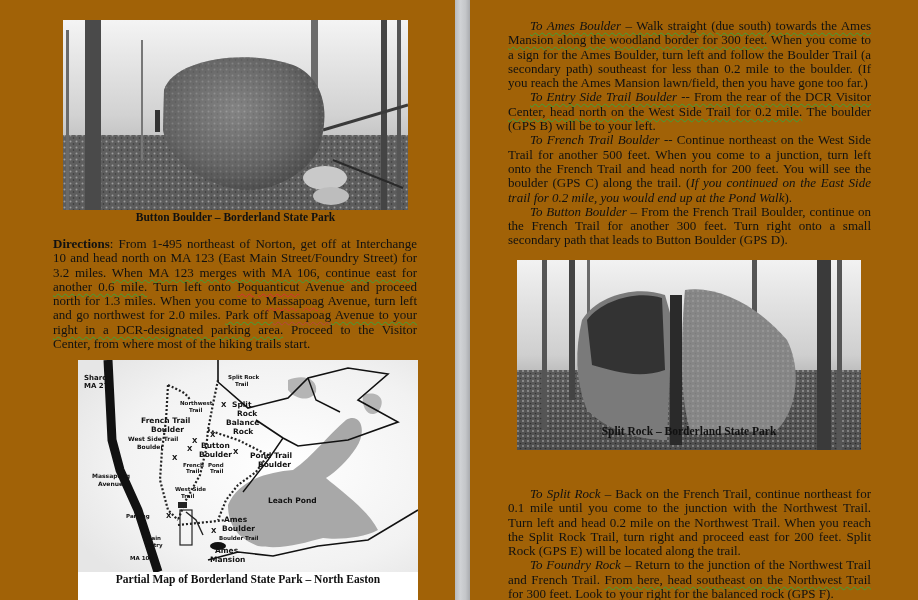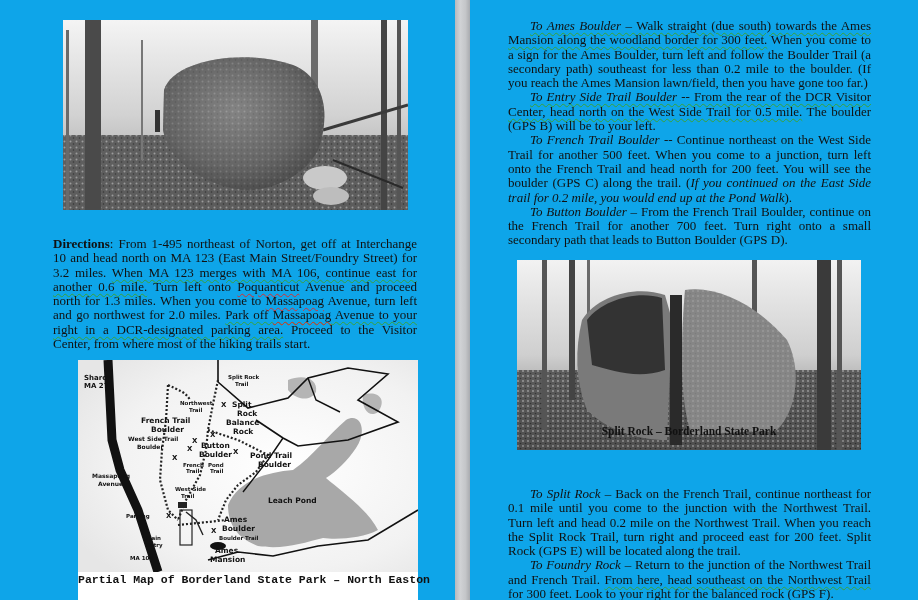--- a/index.html
+++ b/index.html
@@ -2,21 +2,21 @@
 <html><head>
 <meta charset="utf-8">
 <style>
   html, body { margin: 0; padding: 0; }
   body {
     width: 918px; height: 600px; overflow: hidden; position: relative;
     background: #ffffff;
     font-family: "Liberation Serif", "DejaVu Serif", serif;
     color: #111;
   }
-  .page { position: absolute; top: 0; height: 600px; background: #0ea5e9; overflow: hidden; }
+  .page { position: absolute; top: 0; height: 600px; background: #a16207; overflow: hidden; }
   #page-left { left: 0; width: 455px; }
   #page-right { left: 470px; width: 448px; }
   #divider {
     position: absolute; left: 455px; top: 0; width: 15px; height: 600px;
     background: linear-gradient(to right, #b7b9bd 0%, #d0d2d5 35%, #c4c6c9 70%, #a9abaf 100%);
   }
   .photo { position: absolute; overflow: hidden; background: #888; }
   .caption {
     position: absolute; font-weight: bold; font-size: 11.5px; text-align: center; white-space: nowrap;
   }
@@ -65,20 +65,21 @@
       <rect x="334" y="0" width="4" height="190" fill="#555"></rect>
       <path d="M260 110 L345 85" stroke="#3a3a3a" stroke-width="3"></path>
       <path d="M101 70 C110 40,180 28,230 45 C262 58,268 95,255 130 C240 160,200 172,180 170 C140 165,105 140,100 110 Z" fill="url(#rockA)"></path>
       <path d="M101 70 C110 40,180 28,230 45 C262 58,268 95,255 130 C240 160,200 172,180 170 C140 165,105 140,100 110 Z" fill="url(#grainA)" opacity="0.35"></path>
       <rect x="92" y="90" width="5" height="22" fill="#333"></rect>
       <ellipse cx="262" cy="158" rx="22" ry="12" fill="#c9c9c9"></ellipse>
       <ellipse cx="268" cy="176" rx="18" ry="9" fill="#bdbdbd"></ellipse>
       <path d="M270 140 L340 168" stroke="#2a2a2a" stroke-width="2"></path>
     </svg>
   </div>
+  <div class="caption" style="left:63px; top:211px; width:345px;">Button Boulder – Borderland  State Park</div>
 
   <div class="para" style="left:53px; top:237px; width:364px;">
     <p class="noindent"><b>Directions</b><span>: From 1-495 northeast of Norton, get off at Interchange 10 and head north on MA 123 (East Main Street/Foundry Street) for 3.2 miles. </span><span class="gram">When MA 123 merges with MA 106, continue east for another 0.6 mile.</span><span> Turn left onto </span><span class="spell">Poquanticut</span><span> Avenue and proceed north for 1.3 miles. When you come to </span><span class="spell">Massapoag</span><span> Avenue, turn left and go northwest for 2.0 miles. </span><span class="gram"><span>Park off </span><span class="spell">Massapoag</span><span> Avenue to your right in a DCR-designated parking area.</span></span><span> Proceed to the Visitor Center, from where most of the hiking trails start.</span></p>
   </div>
 
   <div class="map" style="left:78px; top:360px; width:340px; height:245px;">
     <svg width="340" height="212" viewBox="0 0 340 212">
       <defs>
         <radialGradient id="fadeBg" cx="0.6" cy="0.5" r="0.7">
           <stop offset="0" stop-color="#ffffff"></stop>
@@ -149,31 +150,31 @@
       <text class="maplbl" font-size="7.5" x="146" y="162">Ames</text>
       <text class="maplbl" font-size="7.5" x="144" y="171">Boulder</text>
       <text class="maplbl" font-size="5.5" x="141" y="180">Boulder Trail</text>
       <text class="maplbl" font-size="5.5" x="68" y="180">Main</text>
       <text class="maplbl" font-size="5.5" x="68" y="187">Entry</text>
       <text class="maplbl" font-size="7.5" x="137" y="193">Ames</text>
       <text class="maplbl" font-size="7.5" x="132" y="202">Mansion</text>
       <text class="maplbl" font-size="5.5" x="52" y="200">MA 106</text>
     </svg>
   </div>
-  <div class="caption" style="left:78px; top:573px; width:340px; font-size:11.5px;font-family:Liberation Mono, monospace;">Partial Map of Borderland State Park – North Easton</div>
+  <div class="caption" style="left:78px; top:573px; width:340px; font-size:11.5px;">Partial Map of Borderland State Park – North Easton</div>
 </div>
 
 <div id="divider"></div>
 
 <div class="page" id="page-right">
   <div class="para" style="left:38px; top:19px; width:363px;">
     <p><span class="gram"><em>To Ames Boulder</em><span> – Walk straight (due south) towards the Ames Mansion along the woodland border for 300 feet.</span></span><span> When you come to a sign for the Ames Boulder, turn left and follow the Boulder Trail (a secondary path) southeast for less than 0.2 mile to the boulder. (If you reach the Ames Mansion lawn/field, then you have gone too far.)</span></p>
-    <p><span class="gram"><em>To Entry Side Trail Boulder</em><span> -- From the rear of the DCR Visitor Center, head north on the West Side Trail for 0.5 mile.</span></span><span> The boulder (GPS B) will be to your left.</span></p>
+    <p><span class="gram"><em>To Entry Side Trail Boulder</em><span> -- From the rear of the DCR Visitor Center, head north on the West Side Trail for 0.2 mile.</span></span><span> The boulder (GPS B) will be to your left.</span></p>
     <p><em>To French Trail Boulder</em><span> -- Continue northeast on the West Side Trail for another 500 feet. When you come to a junction, turn left onto the French Trail and head north for 200 feet. You will see the boulder (GPS C) along the trail. (</span><em>If you continued on the East Side trail for 0.2 mile, you would end up at the Pond Walk</em><span>).</span></p>
-    <p><em>To Button Boulder</em><span> – From the French Trail Boulder, continue on the French Trail for another 700 feet. Turn right onto a small secondary path that leads to Button Boulder (GPS D).</span></p>
+    <p><em>To Button Boulder</em><span> – From the French Trail Boulder, continue on the French Trail for another 300 feet. Turn right onto a small secondary path that leads to Button Boulder (GPS D).</span></p>
   </div>
 
   <div class="photo" style="left:47px; top:260px; width:344px; height:190px;">
     <svg width="344" height="190" viewBox="0 0 344 190">
       <defs>
         <linearGradient id="skyB" x1="0" y1="0" x2="0" y2="1">
           <stop offset="0" stop-color="#f2f2f2"></stop>
             <stop offset="0.5" stop-color="#cfcfcf"></stop>
             <stop offset="1" stop-color="#6a6a6a"></stop>
         </linearGradient>

